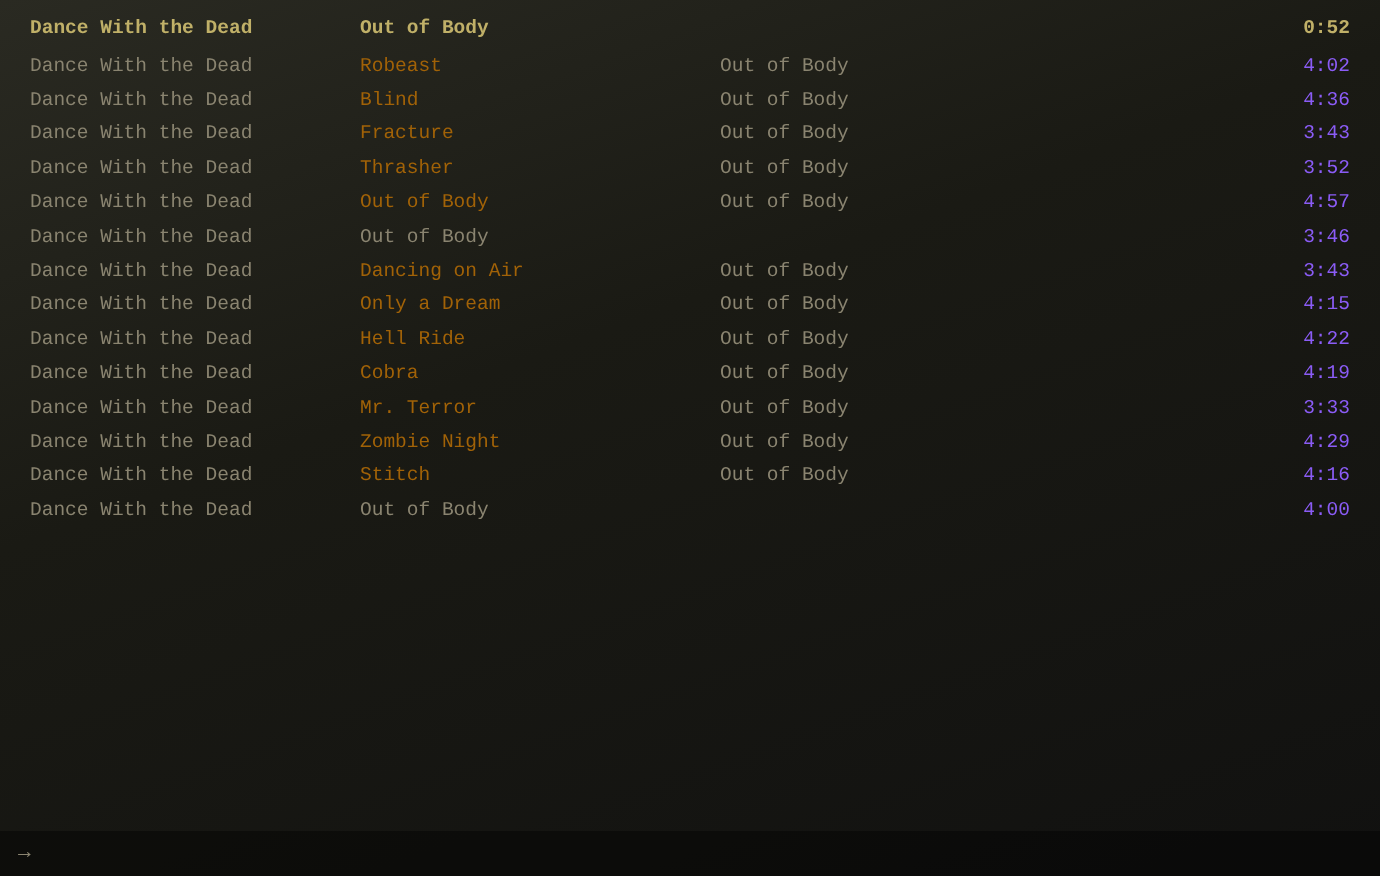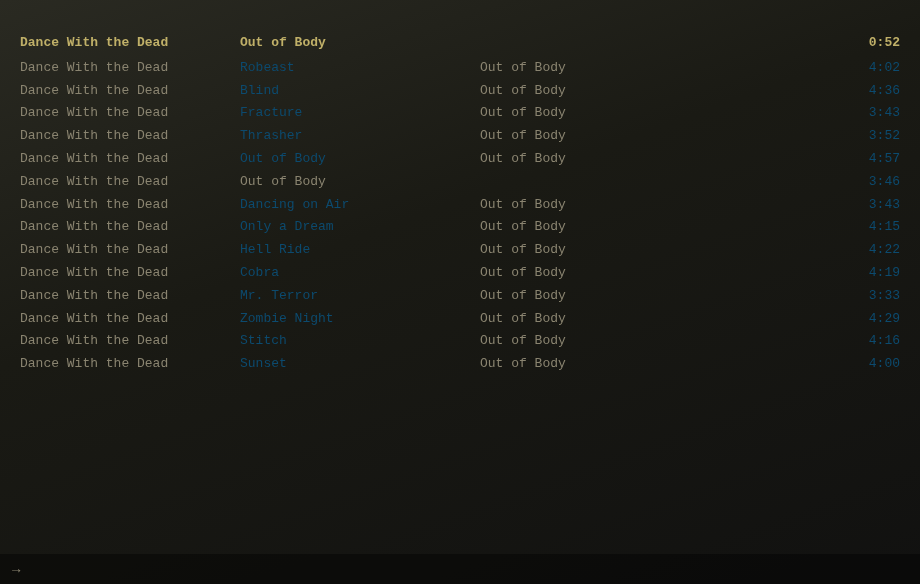--- a/index.html
+++ b/index.html
@@ -14,21 +14,20 @@
       background: linear-gradient(160deg, #2a2a22 0%, #1a1a14 40%, #111110 100%);
       font-family: 'Courier New', Courier, monospace;
       color: #8a8a7a;
       font-size: 13px;
       overflow: hidden;
       position: relative;
     }
 
     .track-list {
       padding: 8px 0;
-      margin-top: 24px;
     }
 
     .track-row {
       display: grid;
       grid-template-columns: 220px 240px 200px 1fr auto;
       padding: 1px 20px;
       line-height: 1.6;
       align-items: center;
     }
 
@@ -36,30 +35,30 @@
       color: #c0b890;
       font-weight: bold;
       margin-bottom: 2px;
     }
 
     .col-artist {
       color: #8a8470;
     }
 
     .col-title {
-      color: #0c4a6e;
+      color: #a16207;
     }
 
     .col-album {
       color: #8a8470;
     }
 
     .col-duration {
       text-align: right;
-      color: #0c4a6e;
+      color: #8b5cf6;
       min-width: 50px;
     }
 
     .header .col-artist,
     .header .col-title,
     .header .col-album,
     .header .col-duration {
       color: #c0b068;
     }
 
@@ -176,21 +175,20 @@
     </div>
     <div class="track-row">
       <span class="col-artist">Dance With the Dead</span>
       <span class="col-title">Stitch</span>
       <span class="col-album">Out of Body</span>
       <span></span>
       <span class="col-duration">4:16</span>
     </div>
     <div class="track-row">
       <span class="col-artist">Dance With the Dead</span>
-      <span class="col-title">Sunset</span>
       <span class="col-album">Out of Body</span>
       <span></span>
       <span class="col-duration">4:00</span>
     </div>
   </div>
 
 <div class="bottom-bar">
   <span class="arrow-icon">→</span>
 </div>
 

